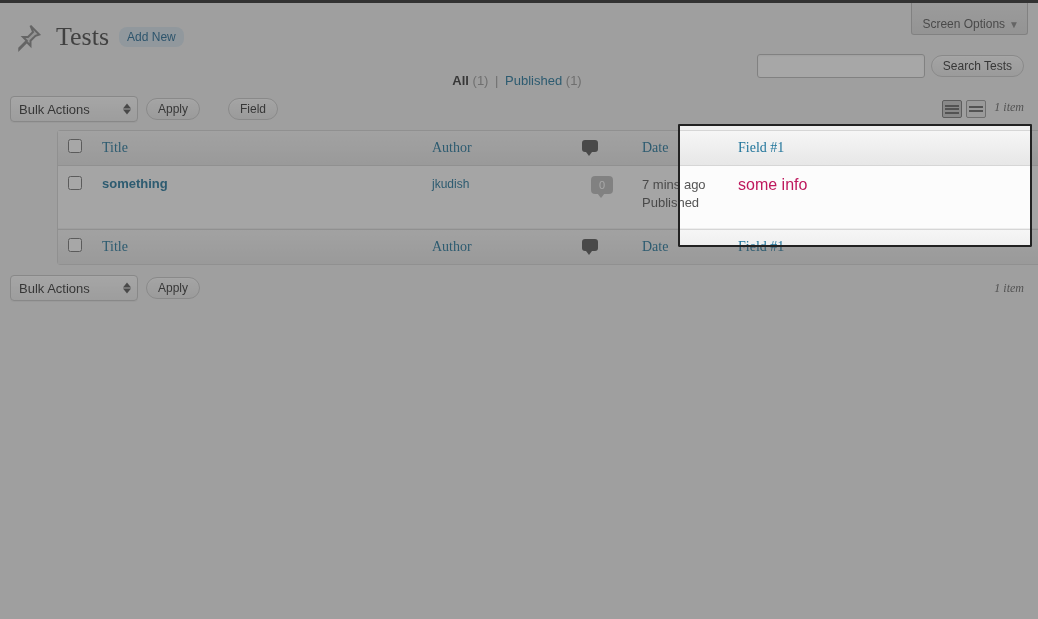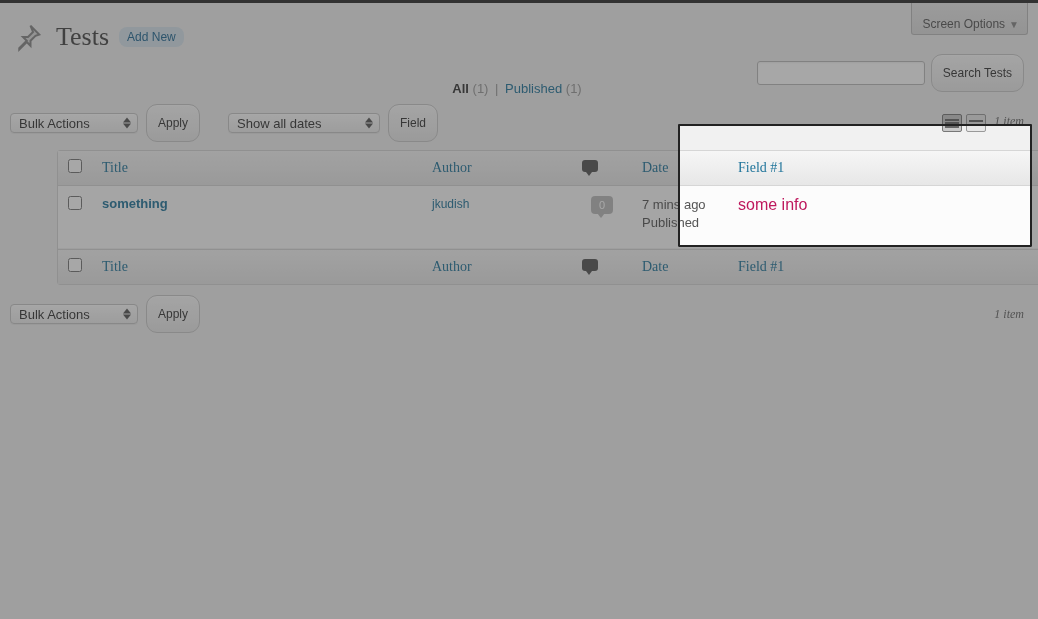--- a/index.html
+++ b/index.html
@@ -45,21 +45,21 @@
 
   .wrap {
     padding: 10px 14px 0 10px;
   }
 
   .heading-row {
     display: flex;
     align-items: center;
     gap: 10px;
     margin-top: 6px;
-    margin-bottom: 26px;
+    margin-bottom: 18px;
   }
   .pin-icon {
     width: 36px; height: 36px;
     display:flex; align-items:center; justify-content:center;
     color:#888;
   }
   .pin-icon svg { width: 30px; height: 30px; }
   h1.page-title {
     font-family: Georgia, "Times New Roman", serif;
     font-weight: normal;
@@ -100,41 +100,41 @@
     border: 1px solid #bbb;
     border-radius: 3px;
     padding: 2px 6px;
     background: #fff;
     box-shadow: inset 0 1px 2px rgba(0,0,0,.06);
   }
   .button {
     background: linear-gradient(#fafafa, #e9e9e9);
     border: 1px solid #c9c9c9;
     border-radius: 11px;
-    padding: 11px 11px;
+    padding: 3px 11px;
     font-size: 12px;
     color: #333;
     cursor: pointer;
     box-shadow: 0 1px 0 rgba(255,255,255,.7) inset;
   }
 
   .tablenav {
     display: flex;
     align-items: center;
     gap: 8px;
     margin: 6px 0 8px;
   }
   .tablenav.bottom { margin-top: 10px; }
   select.wp-select {
     -webkit-appearance: none;
     appearance: none;
     background: linear-gradient(#fdfdfd, #ededed);
     border: 1px solid #c6c6c6;
     border-radius: 4px;
-    height: 20px;
+    height: 26px;
     padding: 2px 24px 2px 8px;
     font-size: 13px;
     color: #333;
     box-shadow: inset 0 1px 0 #fff, 0 1px 1px rgba(0,0,0,.05);
   }
   .select-wrap { position: relative; display: inline-block; }
   .select-wrap::after {
     content: "";
     position: absolute;
     right: 6px; top: 4px;
@@ -304,29 +304,20 @@
       </select>
       <span class="select-arrows">
           <span class="up"></span>
           <span class="down"></span>
         </span>
     </span>
     <button class="button">Apply</button>
 
     <span style="width:12px"></span>
 
-    <span class="select-wrap">
-      <select class="wp-select" style="width:152px">
-        <option>Show all dates</option>
-      </select>
-      <span class="select-arrows">
-          <span class="up"></span>
-          <span class="down"></span>
-        </span>
-    </span>
     <button class="button">Field</button>
 
     <div class="right">
       <div class="view-switch">
         <div class="vs active">
             <span></span>
             <span></span>
             <span></span>
           </div>
         <div class="vs">

